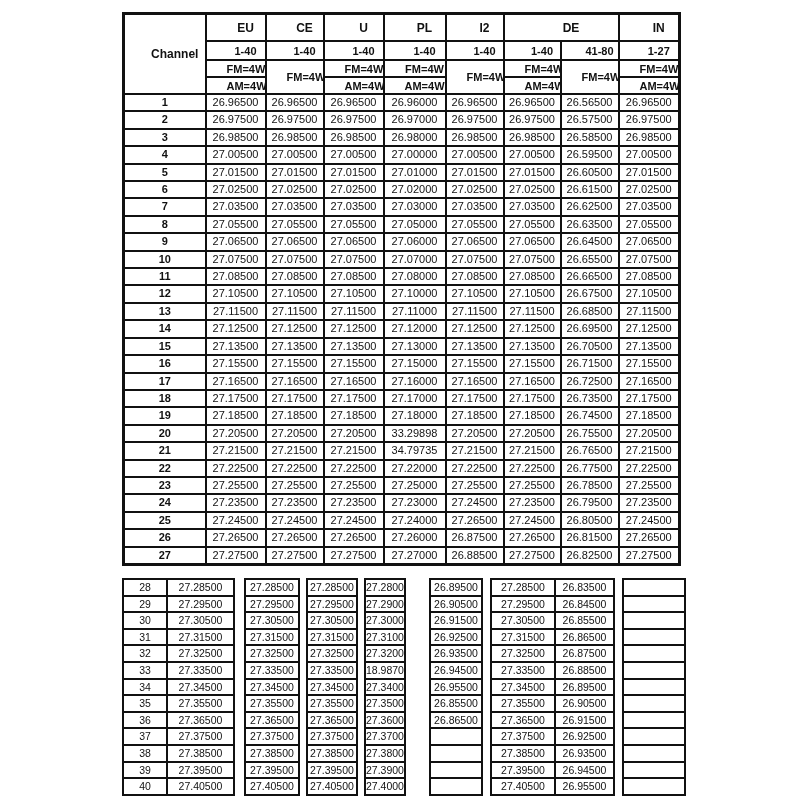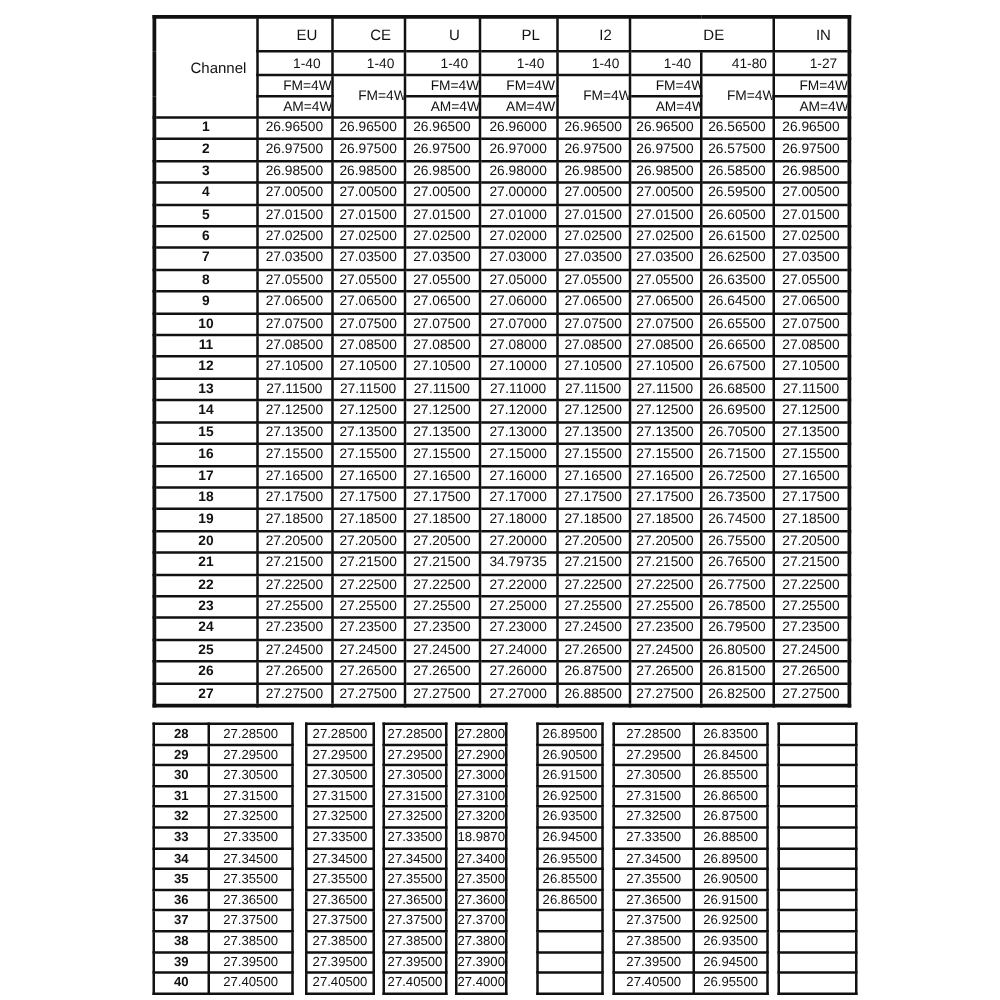--- a/index.html
+++ b/index.html
@@ -34,21 +34,21 @@
   table.top-table th,
   table.top-table td {
     border: 2px solid #111111;
     text-align: center;
     vertical-align: middle;
     padding: 0;
     white-space: nowrap;
     overflow: hidden;
   }
   table.top-table thead th {
-    font-weight: normal;
+    font-weight: bold;
     font-size: 11px;
     padding-left: 20px;
   }
   table.top-table thead tr.hr1 th { height: 25px; font-size: 12px; }
   table.top-table thead tr.hr2 th { height: 17px; }
   table.top-table thead tr.hr3 th { height: 15px; }
   table.top-table thead tr.hr4 th { height: 15px; }
   table.top-table thead th.channel-head { font-size: 12px; }
   table.top-table tbody th {
     font-weight: bold;
@@ -77,21 +77,21 @@
     vertical-align: middle;
     padding: 0;
     white-space: nowrap;
     overflow: hidden;
     font-size: 10.5px;
     font-weight: normal;
     height: 14.6px;
     line-height: 14.6px;
   }
   table.bbox td.ch {
-    font-weight: bold;
+    font-weight: normal;
   }
 </style>
 </head>
 <body>
 
 <div class="page">
 
   <table class="top-table">
     <colgroup>
       <col style="width:82px">
@@ -351,21 +351,21 @@
           <td>27.18500</td>
           <td>27.18500</td>
           <td>26.74500</td>
           <td>27.18500</td>
         </tr>
         <tr>
           <th>20</th>
           <td>27.20500</td>
           <td>27.20500</td>
           <td>27.20500</td>
-          <td>27.20000</td>
+          <td>33.29898</td>
           <td>27.20500</td>
           <td>27.20500</td>
           <td>26.75500</td>
           <td>27.20500</td>
         </tr>
         <tr>
           <th>21</th>
           <td>27.21500</td>
           <td>27.21500</td>
           <td>27.21500</td>

